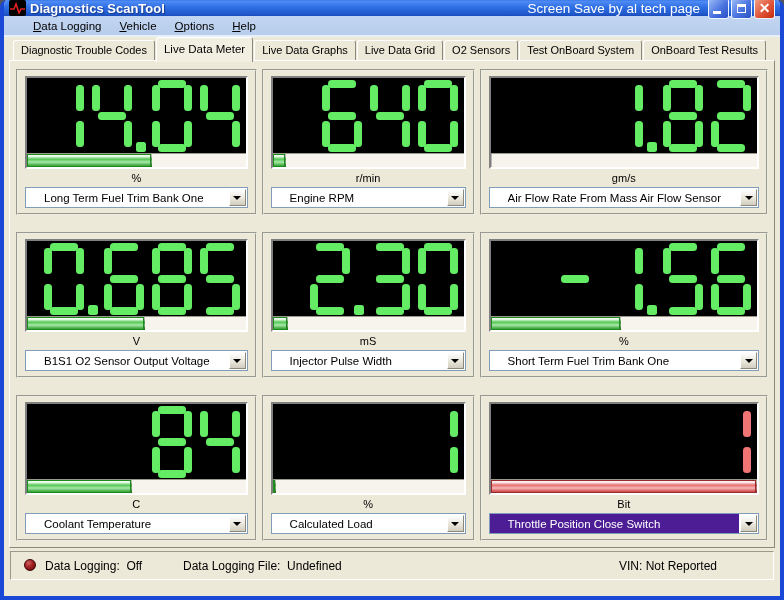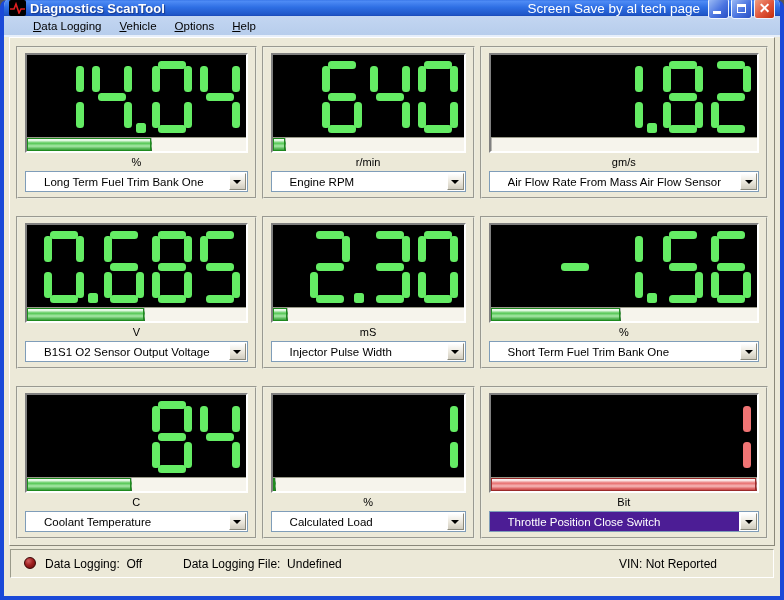--- a/index.html
+++ b/index.html
@@ -94,20 +94,29 @@
   </div>
 
   <div class="menubar">
       <div class="menu-item"><u>D</u>ata Logging</div>
       <div class="menu-item"><u>V</u>ehicle</div>
       <div class="menu-item"><u>O</u>ptions</div>
       <div class="menu-item"><u>H</u>elp</div>
     </div>
 
   <div class="client">
+    <div class="tabstrip">
+        <div class="tab">Diagnostic Trouble Codes</div>
+        <div class="tab active">Live Data Meter</div>
+        <div class="tab">Live Data Graphs</div>
+        <div class="tab">Live Data Grid</div>
+        <div class="tab">O2 Sensors</div>
+        <div class="tab">Test OnBoard System</div>
+        <div class="tab">OnBoard Test Results</div>
+      </div>
     <div class="tabpage">
       <div class="grid">
           <div class="panel">
             <div class="displaybox">
               <div class="digits">
                 <svg class="seg" width="40" height="72" viewBox="0 0 40 72">
                   <rect x="32" y="5" width="8" height="26" rx="3.5" fill="#64EC64"></rect>
                   <rect x="32" y="41" width="8" height="26" rx="3.5" fill="#64EC64"></rect>
                 </svg>
                 <svg class="seg" width="40" height="72" viewBox="0 0 40 72">

